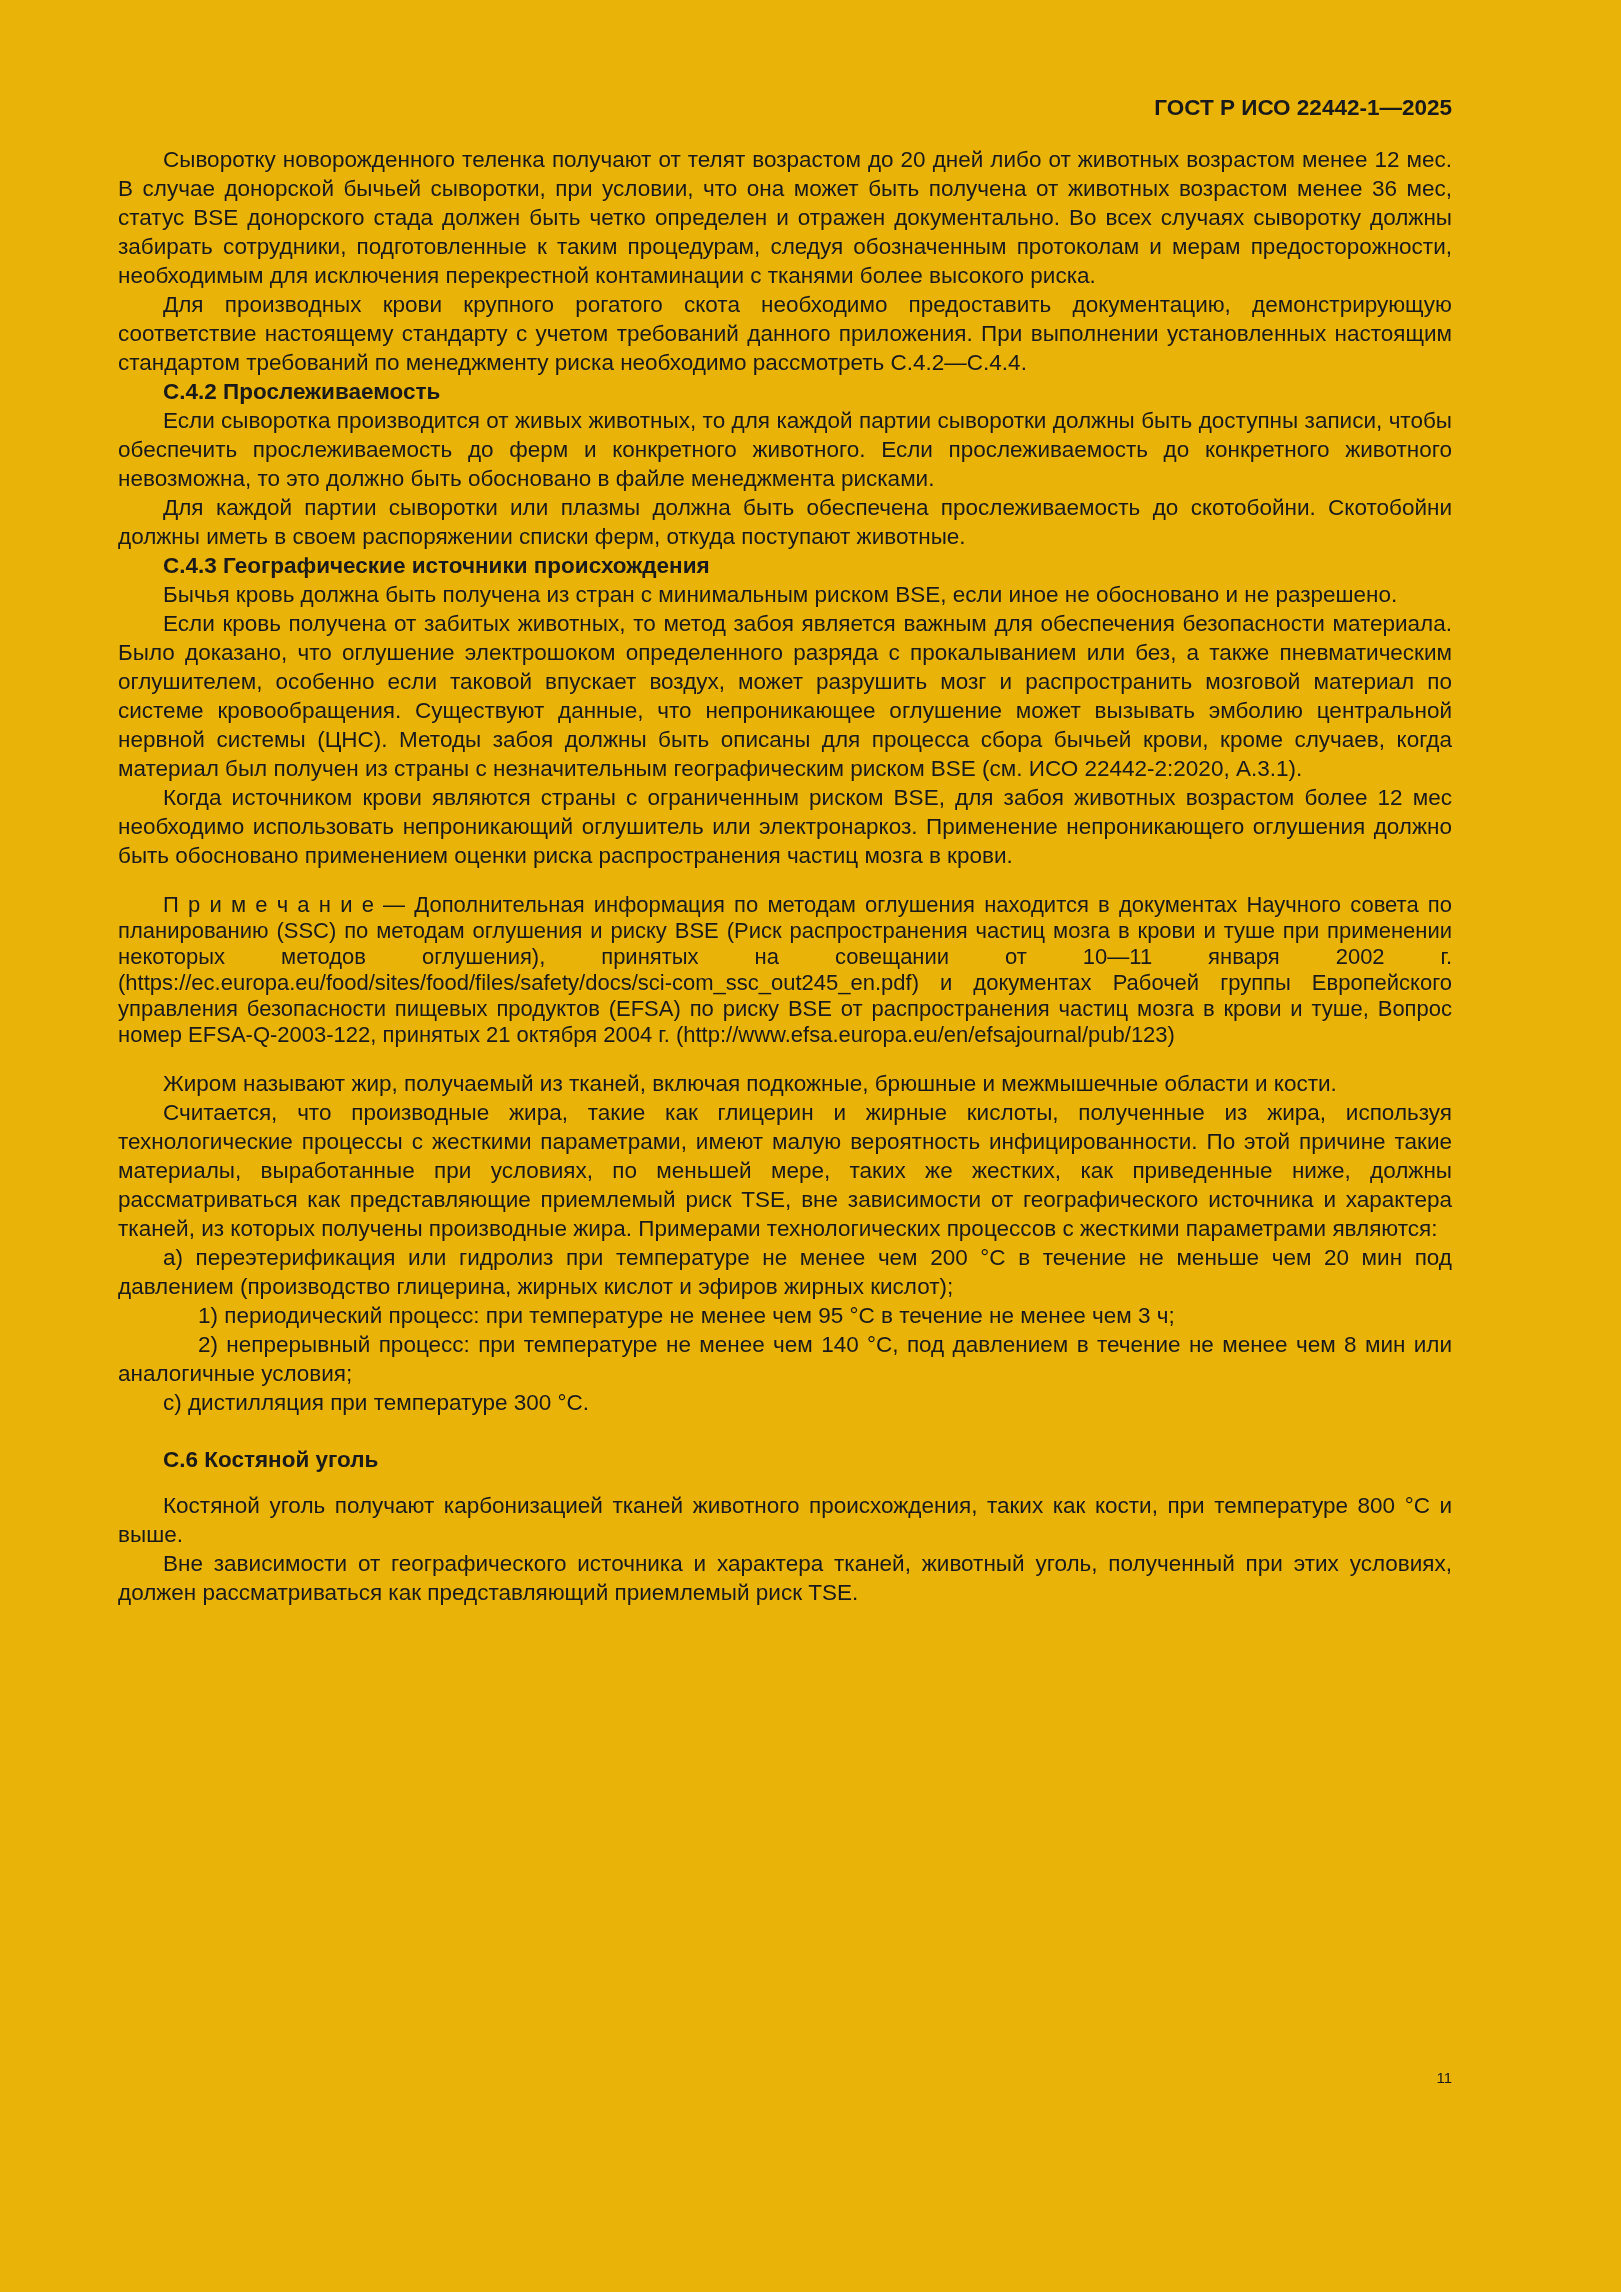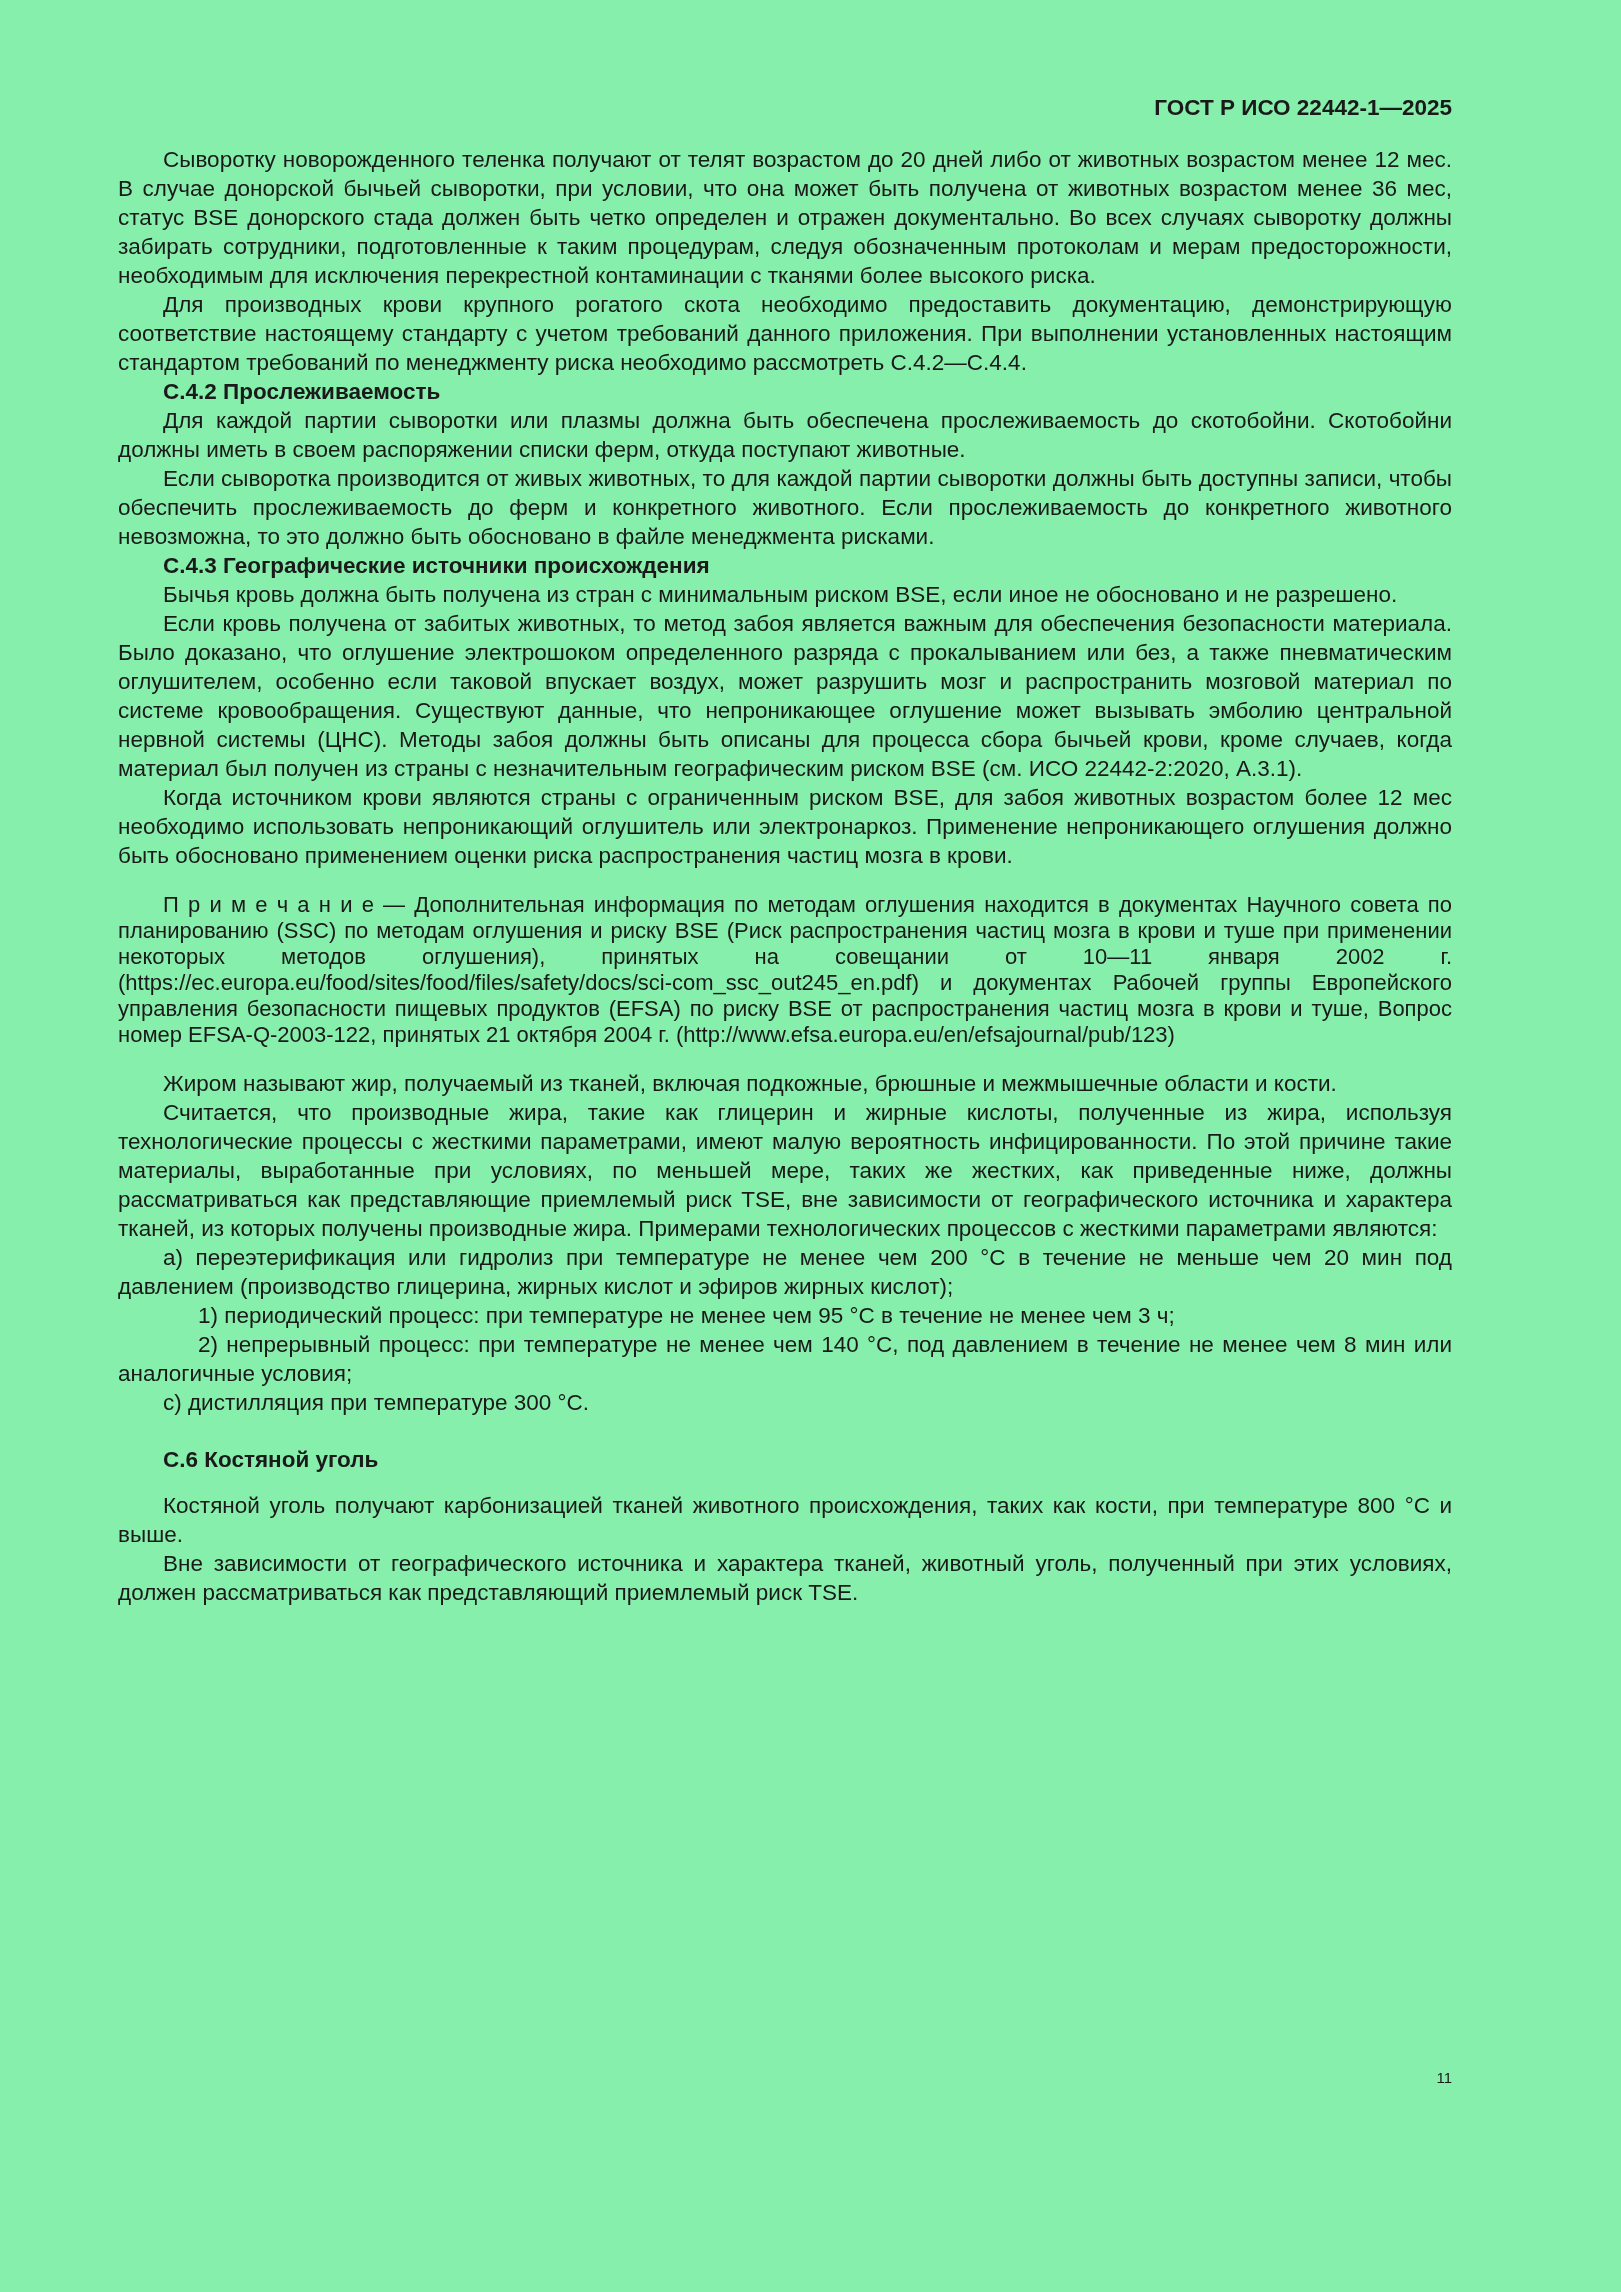--- a/index.html
+++ b/index.html
@@ -8,21 +8,21 @@
     width: 1621px;
     height: 2293px;
     font-family: "Liberation Sans", sans-serif;
     color: #1a1a1a;
     -webkit-font-smoothing: antialiased;
   }
   .page {
     position: relative;
     width: 1621px;
     height: 2293px;
-    background: #86efac;
+    background: #eab308;
     overflow: hidden;
   }
   .page-header {
     position: absolute;
     top: 94px;
     left: 118px;
     right: 169px;
     text-align: right;
     font-size: 22.5px;
     font-weight: 700;
@@ -66,22 +66,22 @@
 <body>
 
 <div class="page">
   <div class="page-header">
     <span>ГОСТ Р ИСО 22442-1—2025</span>
   </div>
   <div class="doc-body">
       <div class="block p">Сыворотку новорожденного теленка получают от телят возрастом до 20 дней либо от животных возрастом менее 12 мес. В случае донорской бычьей сыворотки, при условии, что она может быть получена от животных возрастом менее 36 мес, статус BSE донорского стада должен быть четко определен и отражен документально. Во всех случаях сыворотку должны забирать сотрудники, подготовленные к таким процедурам, следуя обозначенным протоколам и мерам предосторожности, необходимым для исключения перекрестной контаминации с тканями более высокого риска.</div>
       <div class="block p">Для производных крови крупного рогатого скота необходимо предоставить документацию, демонстрирующую соответствие настоящему стандарту с учетом требований данного приложения. При выполнении установленных настоящим стандартом требований по менеджменту риска необходимо рассмотреть С.4.2—С.4.4.</div>
       <div class="block h3">С.4.2 Прослеживаемость</div>
+      <div class="block p">Если сыворотка производится от живых животных, то для каждой партии сыворотки должны быть доступны записи, чтобы обеспечить прослеживаемость до ферм и конкретного животного. Если прослеживаемость до конкретного животного невозможна, то это должно быть обосновано в файле менеджмента рисками.</div>
       <div class="block p">Для каждой партии сыворотки или плазмы должна быть обеспечена прослеживаемость до скотобойни. Скотобойни должны иметь в своем распоряжении списки ферм, откуда поступают животные.</div>
-      <div class="block p">Если сыворотка производится от живых животных, то для каждой партии сыворотки должны быть доступны записи, чтобы обеспечить прослеживаемость до ферм и конкретного животного. Если прослеживаемость до конкретного животного невозможна, то это должно быть обосновано в файле менеджмента рисками.</div>
       <div class="block h3">С.4.3 Географические источники происхождения</div>
       <div class="block p">Бычья кровь должна быть получена из стран с минимальным риском BSE, если иное не обосновано и не разрешено.</div>
       <div class="block p">Если кровь получена от забитых животных, то метод забоя является важным для обеспечения безопасности материала. Было доказано, что оглушение электрошоком определенного разряда с прокалыванием или без, а также пневматическим оглушителем, особенно если таковой впускает воздух, может разрушить мозг и распространить мозговой материал по системе кровообращения. Существуют данные, что непроникающее оглушение может вызывать эмболию центральной нервной системы (ЦНС). Методы забоя должны быть описаны для процесса сбора бычьей крови, кроме случаев, когда материал был получен из страны с незначительным географическим риском BSE (см. ИСО 22442-2:2020, А.3.1).</div>
       <div class="block p">Когда источником крови являются страны с ограниченным риском BSE, для забоя животных возрастом более 12 мес необходимо использовать непроникающий оглушитель или электронаркоз. Применение непроникающего оглушения должно быть обосновано применением оценки риска распространения частиц мозга в крови.</div>
       <div class="block note">П р и м е ч а н и е  — Дополнительная информация по методам оглушения находится в документах Научного совета по планированию (SSC) по методам оглушения и риску BSE (Риск распространения частиц мозга в крови и туше при применении некоторых методов оглушения), принятых на совещании от 10—11 января 2002 г. (https://ec.europa.eu/food/sites/food/files/safety/docs/sci-com_ssc_out245_en.pdf) и документах Рабочей группы Европейского управления безопасности пищевых продуктов (EFSA) по риску BSE от распространения частиц мозга в крови и туше, Вопрос номер EFSA-Q-2003-122, принятых 21 октября 2004 г. (http://www.efsa.europa.eu/en/efsajournal/pub/123)</div>
       <div class="block p">Жиром называют жир, получаемый из тканей, включая подкожные, брюшные и межмышечные области и кости.</div>
       <div class="block p">Считается, что производные жира, такие как глицерин и жирные кислоты, полученные из жира, используя технологические процессы с жесткими параметрами, имеют малую вероятность инфицированности. По этой причине такие материалы, выработанные при условиях, по меньшей мере, таких же жестких, как приведенные ниже, должны рассматриваться как представляющие приемлемый риск TSE, вне зависимости от географического источника и характера тканей, из которых получены производные жира. Примерами технологических процессов с жесткими параметрами являются:</div>
       <div class="block list-a">a) переэтерификация или гидролиз при температуре не менее чем 200 °С в течение не меньше чем 20 мин под давлением (производство глицерина, жирных кислот и эфиров жирных кислот);</div>
       <div class="block list-1">1) периодический процесс: при температуре не менее чем 95 °С в течение не менее чем 3 ч;</div>
       <div class="block list-1">2) непрерывный процесс: при температуре не менее чем 140 °С, под давлением в течение не менее чем 8 мин или аналогичные условия;</div>

